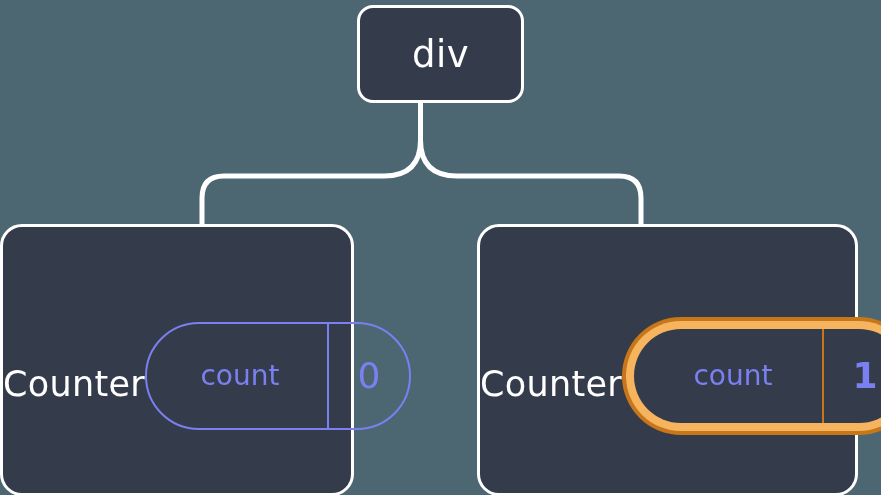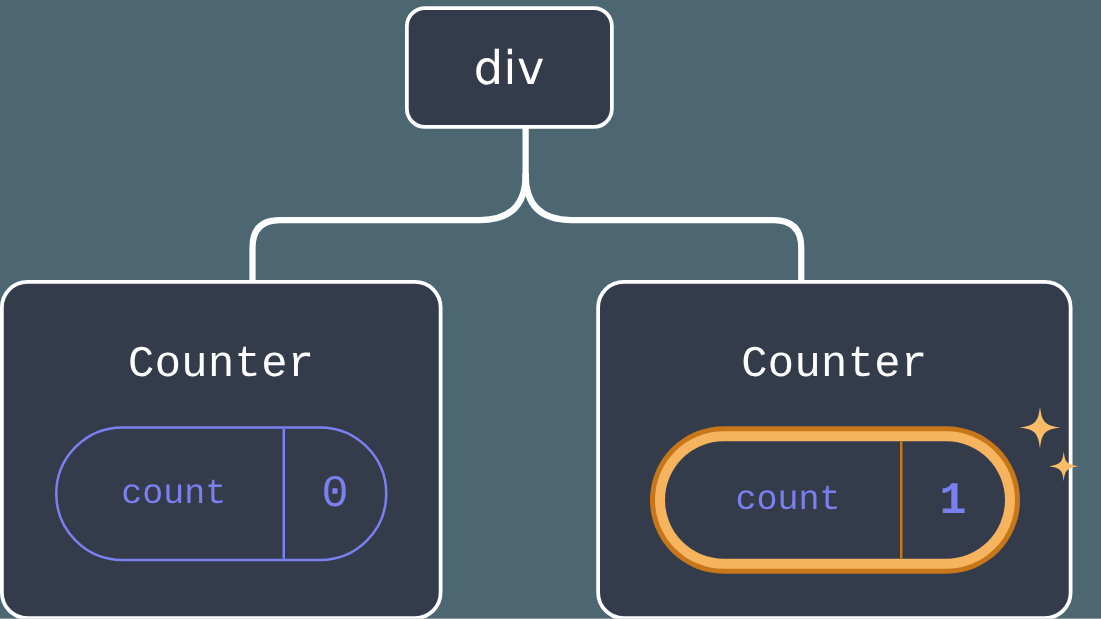--- a/index.html
+++ b/index.html
@@ -28,43 +28,42 @@
   }
   
   .node {
     position: absolute;
     box-sizing: border-box;
     background: #343b4a;
     border: 3px solid #ffffff;
     border-radius: 22px;
   }
   .node-root {
-    left: 324px;
+    left: 357px;
     top: 5px;
     width: 167px;
     height: 98px;
     display: flex;
     align-items: center;
     justify-content: center;
     border-radius: 16px;
   }
   .node-root .node-title {
     font-size: 37px;
     color: #ffffff;
     line-height: 1;
     letter-spacing: 0.5px;
   }
   .node-child {
     width: 354px;
     height: 272px;
     top: 224px;
     display: flex;
-    flex-direction: column;
-    align-items: center;
-    font-family: Liberation Mono, monospace;
+    flex-direction: row;
+    align-items: center;
   }
   .node-child.left  { left: 0px; }
   .node-child.right { left: 477px; width: 381px; }
 
   .child-title {
     margin-top: 48px;
     font-size: 35px;
     color: #ffffff;
     line-height: 1;
     letter-spacing: 0.3px;

